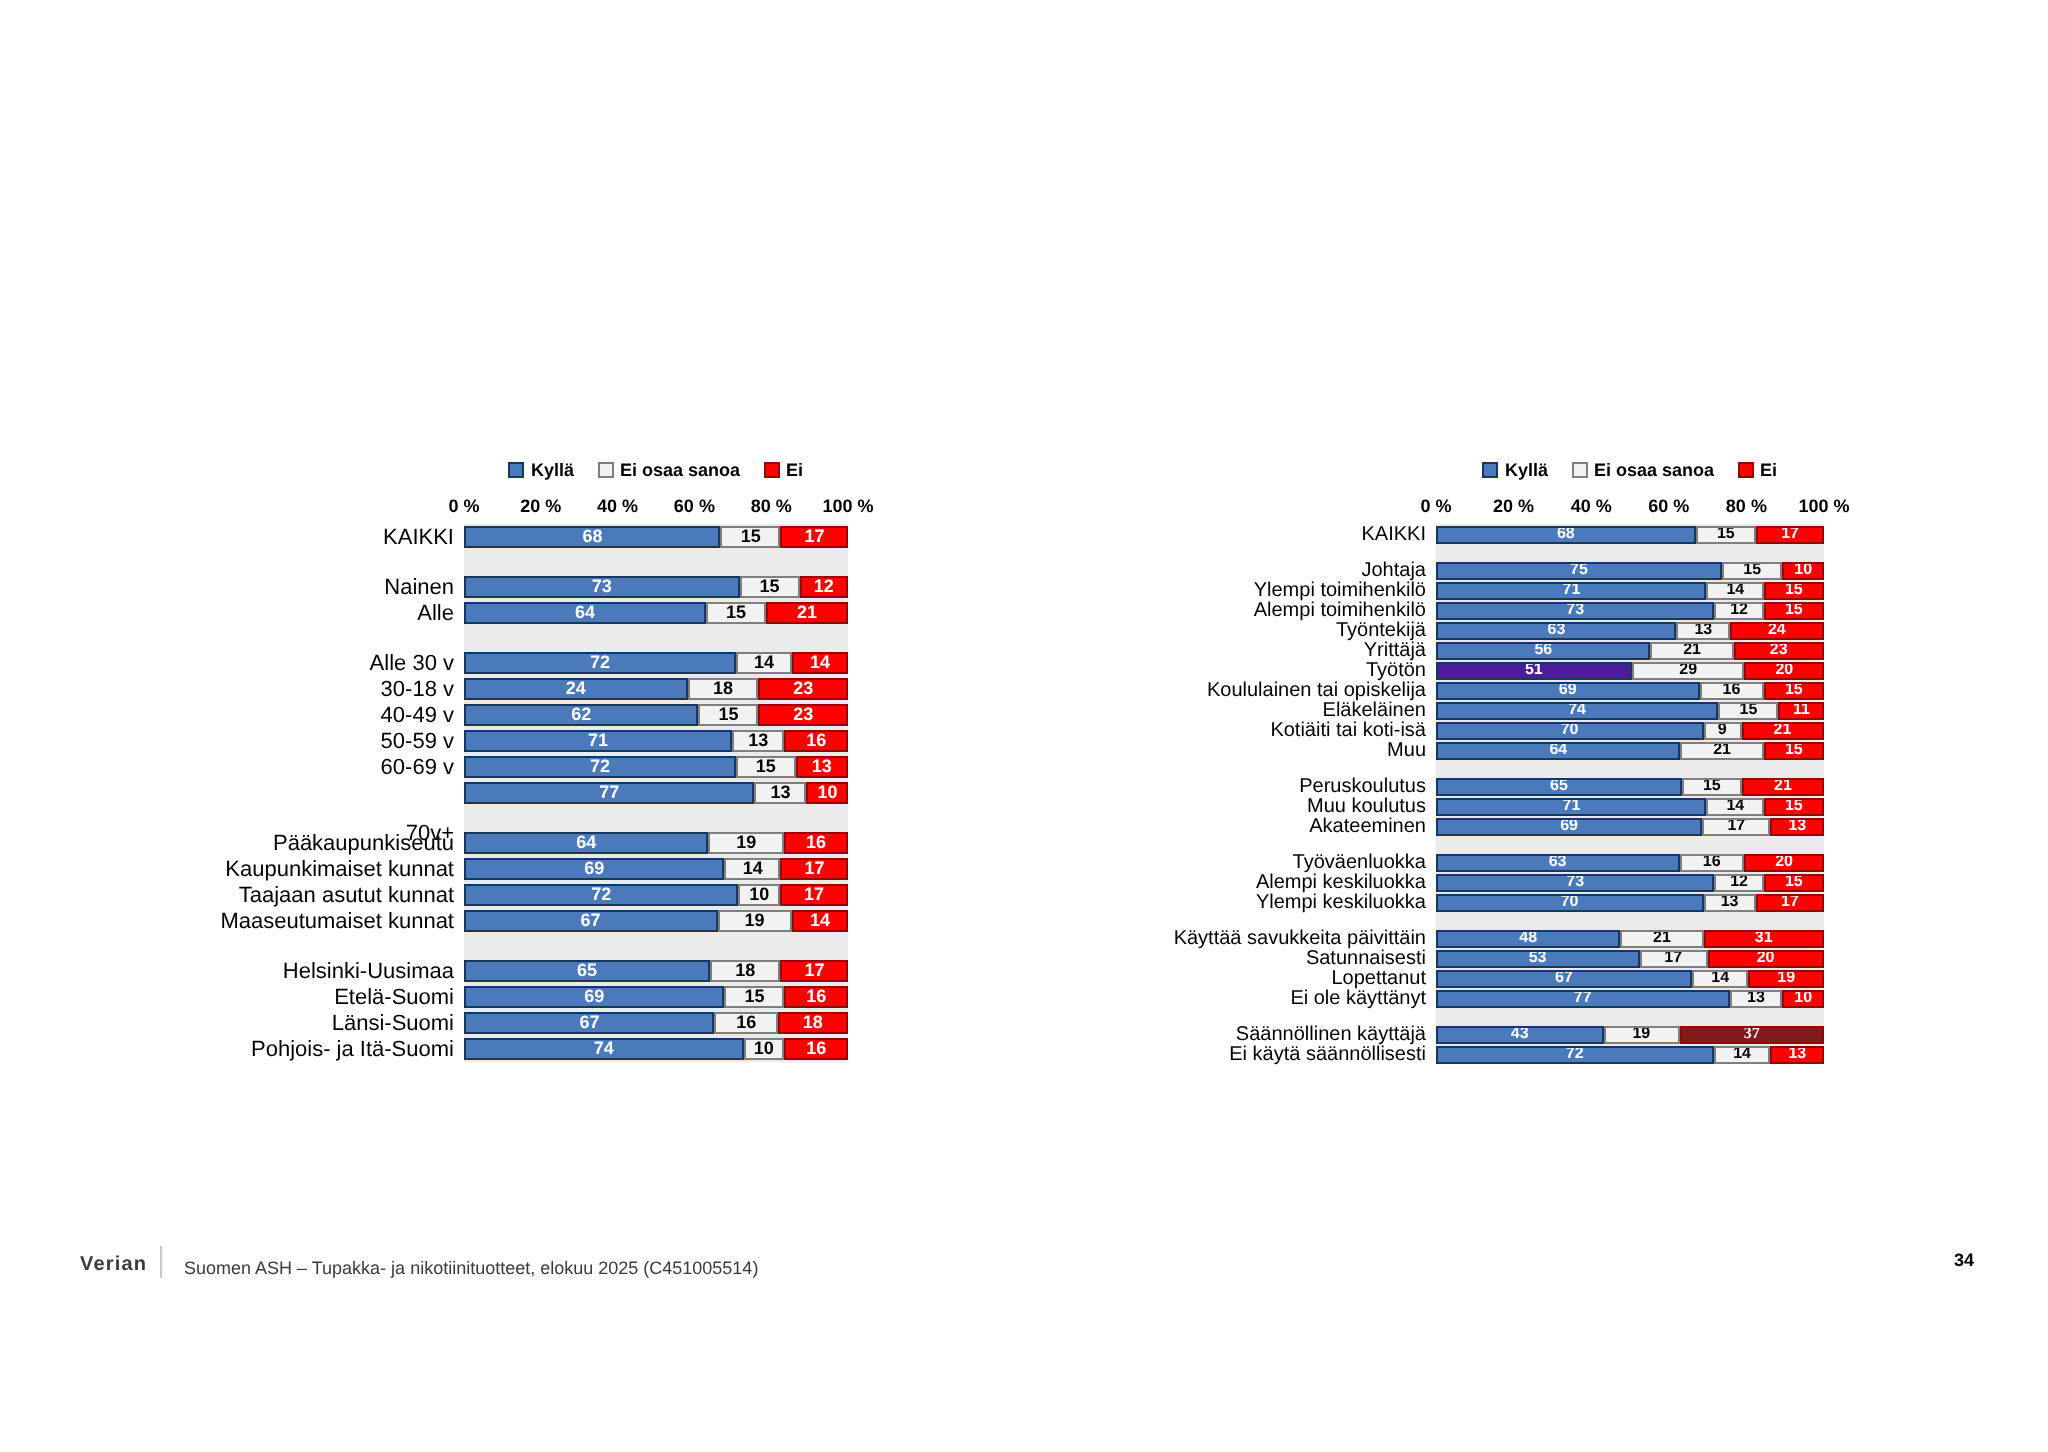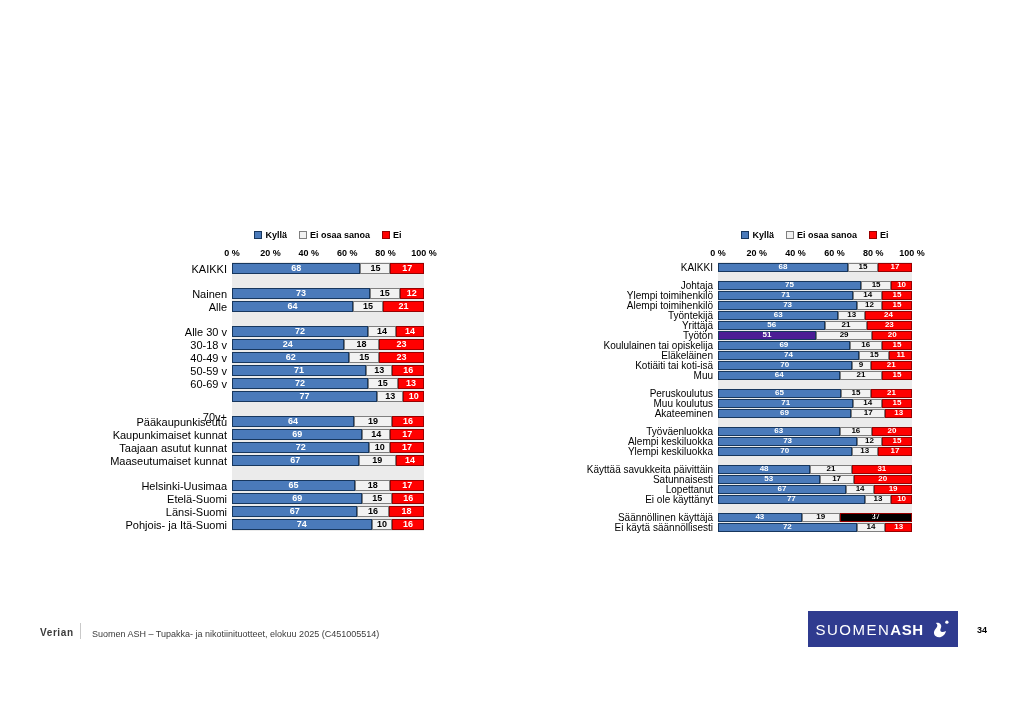--- a/index.html
+++ b/index.html
@@ -421,43 +421,34 @@
               <div class="seg" style="flex: 10 1 0px; background: rgb(255, 0, 0); border-color: rgb(153, 0, 0); color: rgb(255, 255, 255); font-size: 8px;">10</div>
             </div>
           </div>
         </div>
         <div class="grp" style="margin-top: 8px;">
           <div class="row" style="height: 10px;">
             <div class="row-label" style="width: 160px; font-size: 10px;">Säännöllinen käyttäjä</div>
             <div class="track" style="width: 194px; height: 9px;">
               <div class="seg" style="flex: 43 1 0px; background: rgb(74, 122, 186); border-color: rgb(23, 55, 94); color: rgb(255, 255, 255); font-size: 8px;">43</div>
               <div class="seg" style="flex: 19 1 0px; background: rgb(242, 242, 242); border-color: rgb(127, 127, 127); color: rgb(0, 0, 0); font-size: 8px;">19</div>
-              <div class="seg" style="flex: 37 1 0px; background: #000000; border-color: rgb(153, 0, 0); color: rgb(255, 255, 255); font-size: 8px; font-family: Liberation Serif, serif;">37</div>
+              <div class="seg" style="flex: 37 1 0px; background: #7f1d1d; border-color: rgb(153, 0, 0); color: rgb(255, 255, 255); font-size: 8px; font-family: Liberation Serif, serif;">37</div>
             </div>
           </div>
           <div class="row" style="height: 10px;">
             <div class="row-label" style="width: 160px; font-size: 10px;">Ei käytä säännöllisesti</div>
             <div class="track" style="width: 194px; height: 9px;">
               <div class="seg" style="flex: 72 1 0px; background: rgb(74, 122, 186); border-color: rgb(23, 55, 94); color: rgb(255, 255, 255); font-size: 8px;">72</div>
               <div class="seg" style="flex: 14 1 0px; background: rgb(242, 242, 242); border-color: rgb(127, 127, 127); color: rgb(0, 0, 0); font-size: 8px;">14</div>
               <div class="seg" style="flex: 13 1 0px; background: rgb(255, 0, 0); border-color: rgb(153, 0, 0); color: rgb(255, 255, 255); font-size: 8px;">13</div>
             </div>
           </div>
         </div>
       </div>
     </div>
 
   <div class="footer-brand">Verian</div>
   <div class="footer-sep"></div>
   <div class="footer-source">Suomen ASH – Tupakka- ja nikotiinituotteet, elokuu 2025 (C451005514)</div>
 
-  <div class="logo">
-    <span class="logo-text"><span>SUOMEN</span><b>ASH</b></span>
-    <span style="display:inline-flex;">
-      <svg width="22" height="22" viewBox="0 0 24 24">
-        <path d="M11 21 C 5.5 21 3.5 15.5 7.5 11.5 C 9.5 9.5 9.8 7.2 7.5 5.5 C 11.5 4.2 14.8 7.5 12.8 11.5 C 11.2 14.5 13.5 16.8 18.5 14.2 C 17.5 18.5 14.5 21 11 21 Z" fill="#ffffff"></path>
-        <circle cx="19.5" cy="4.5" r="1.8" fill="#ffffff"></circle>
-      </svg>
-    </span>
-  </div>
   <div class="page-num">34</div>
 
 </div>
 
 </body></html>

